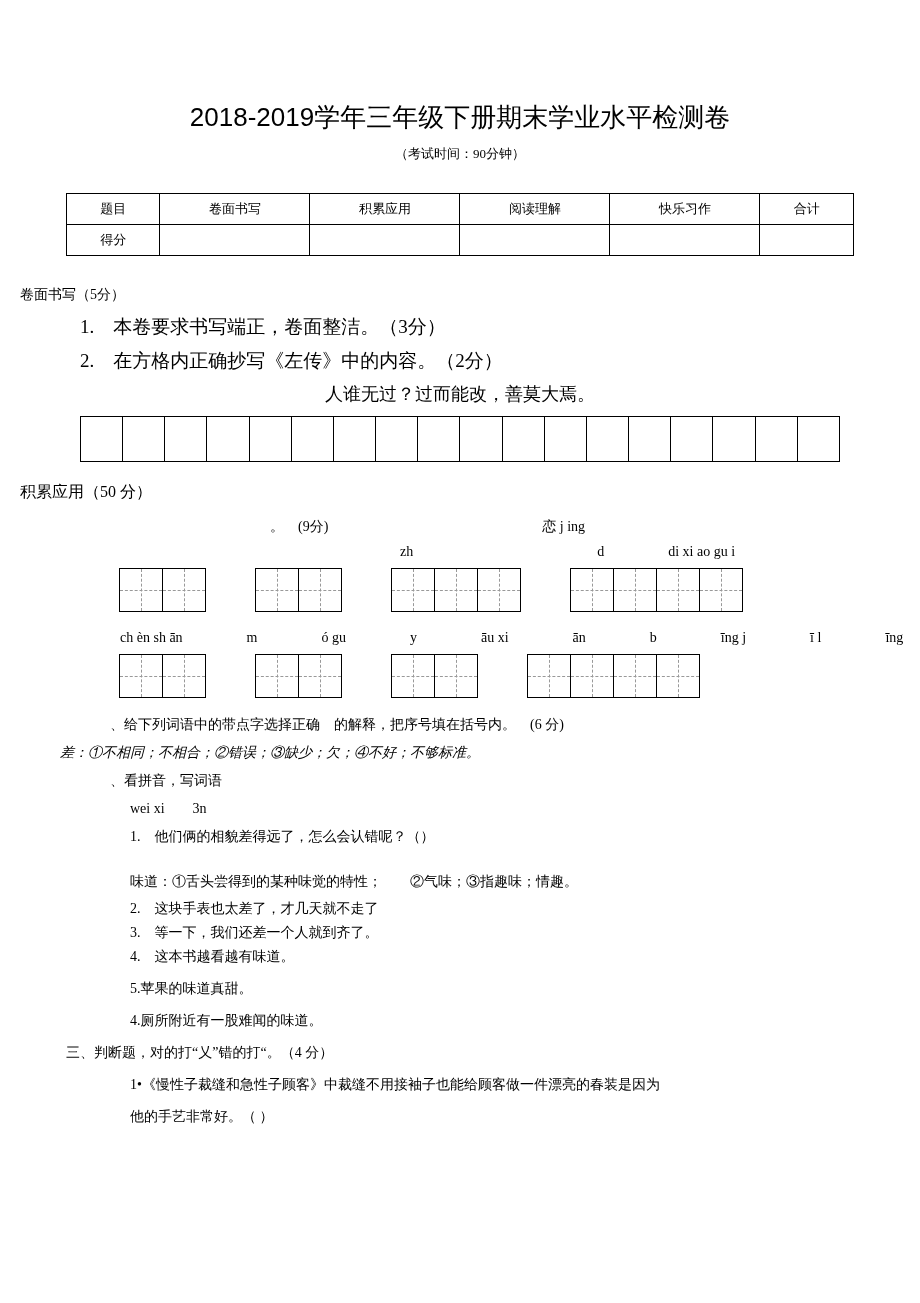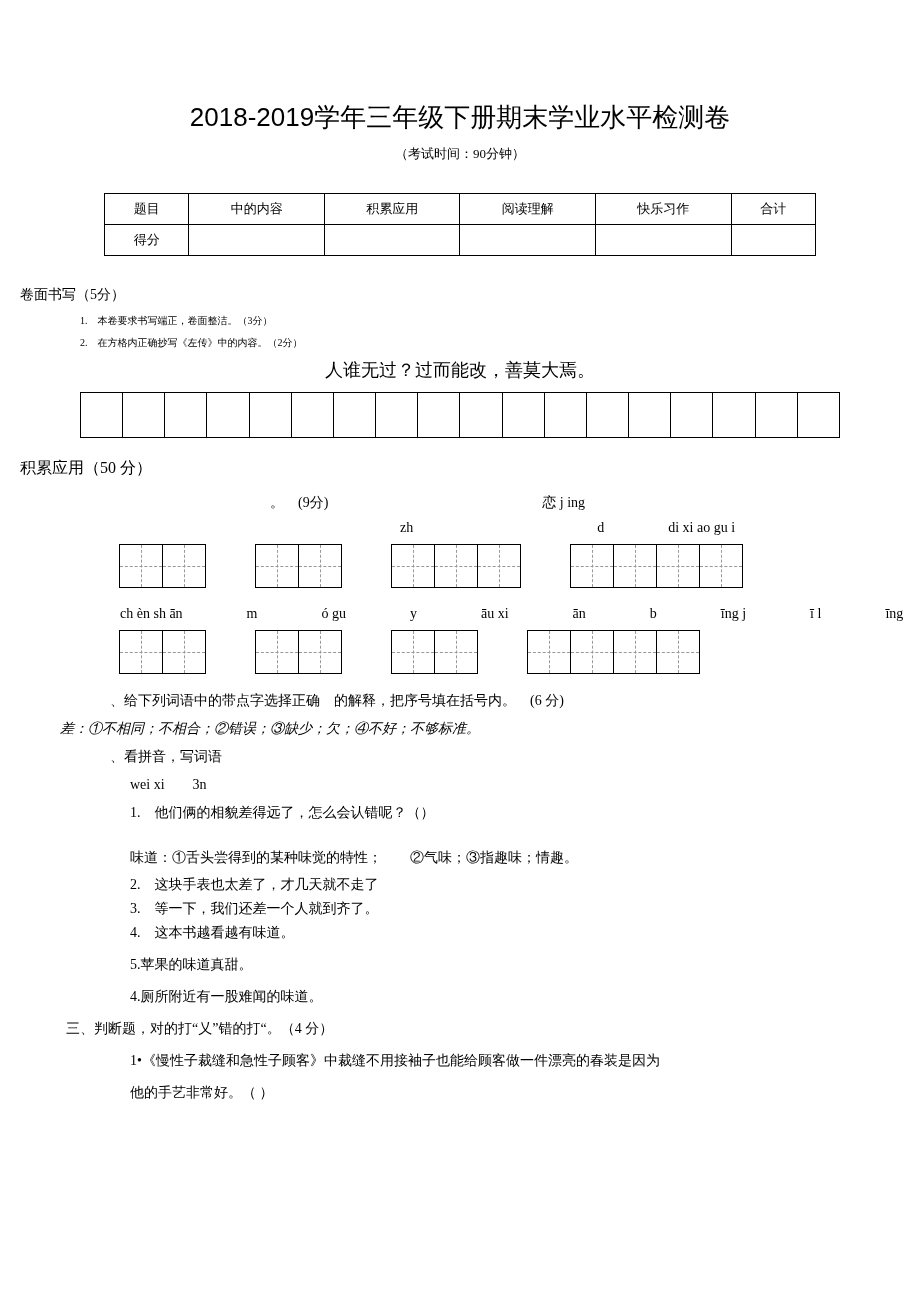--- a/index.html
+++ b/index.html
@@ -19,37 +19,37 @@
     margin: 60px 0 10px;
   }
   .subtitle {
     text-align: center;
     font-size: 13px;
     margin-bottom: 30px;
   }
   table.score {
     border-collapse: collapse;
     margin: 0 auto 30px;
-    width: 712px;
+    width: 788px;
   }
   table.score td {
     border: 1px solid #000;
     text-align: center;
     padding: 4px 8px;
     font-size: 13px;
     height: 22px;
   }
   .section-title {
     text-align: left;
     margin: 15px 0 10px;
     font-size: 14px;
   }
   .line {
     margin: 8px 0 8px 60px;
-    font-size: 10px;
+    font-size: 19px;
   }
   .quote {
     text-align: center;
     margin: 4px 0 10px;
     font-size: 18px;
   }
   table.grid {
     border-collapse: collapse;
     margin: 0 auto 20px;
     width: 760px;
@@ -111,21 +111,21 @@
 </head>
 <body>
 
 <h1 class="title">2018-2019学年三年级下册期末学业水平检测卷</h1>
 <div class="subtitle">（考试时间：90分钟）</div>
 
 <table class="score">
   <tbody>
       <tr>
     <td>题目</td>
-    <td>中的内容</td>
+    <td>卷面书写</td>
     <td>积累应用</td>
     <td>阅读理解</td>
     <td>快乐习作</td>
     <td>合计</td>
   </tr>
   <tr>
     <td>得分</td>
     <td></td>
     <td></td>
     <td></td>

